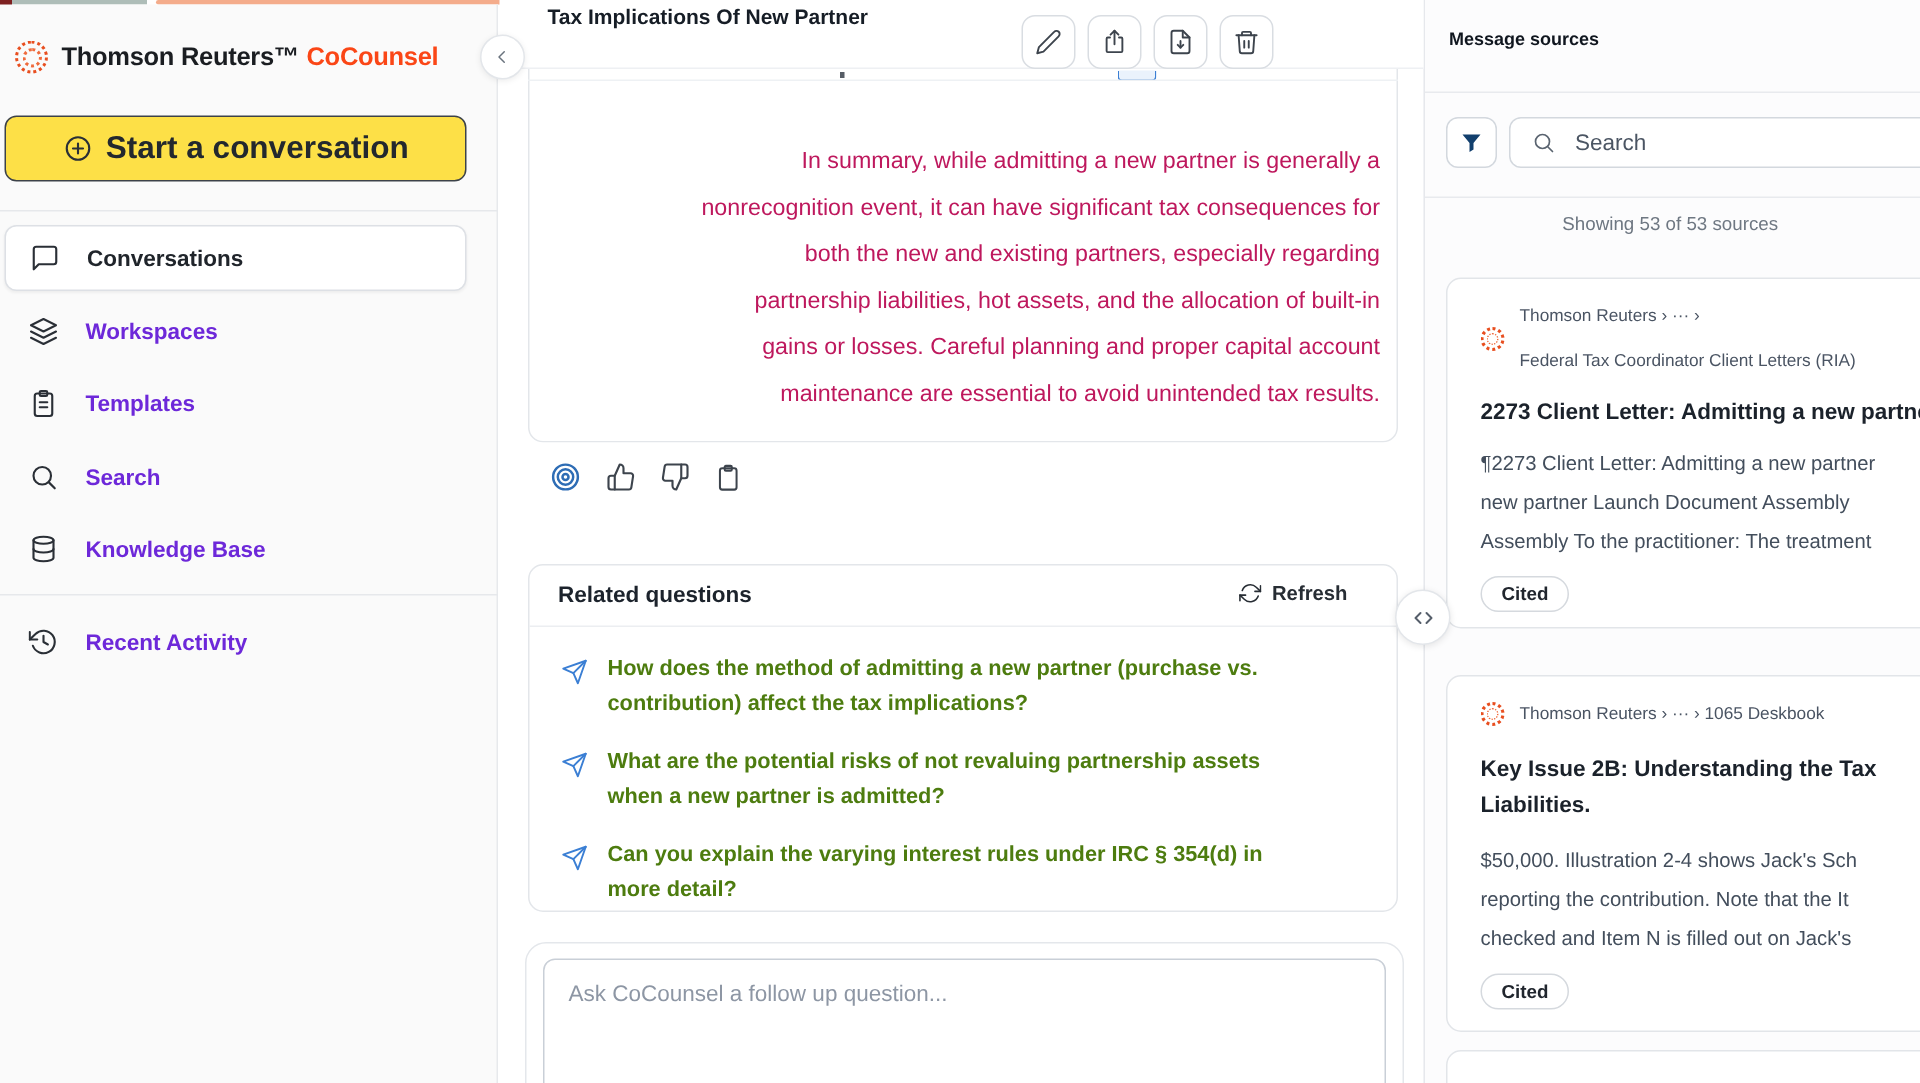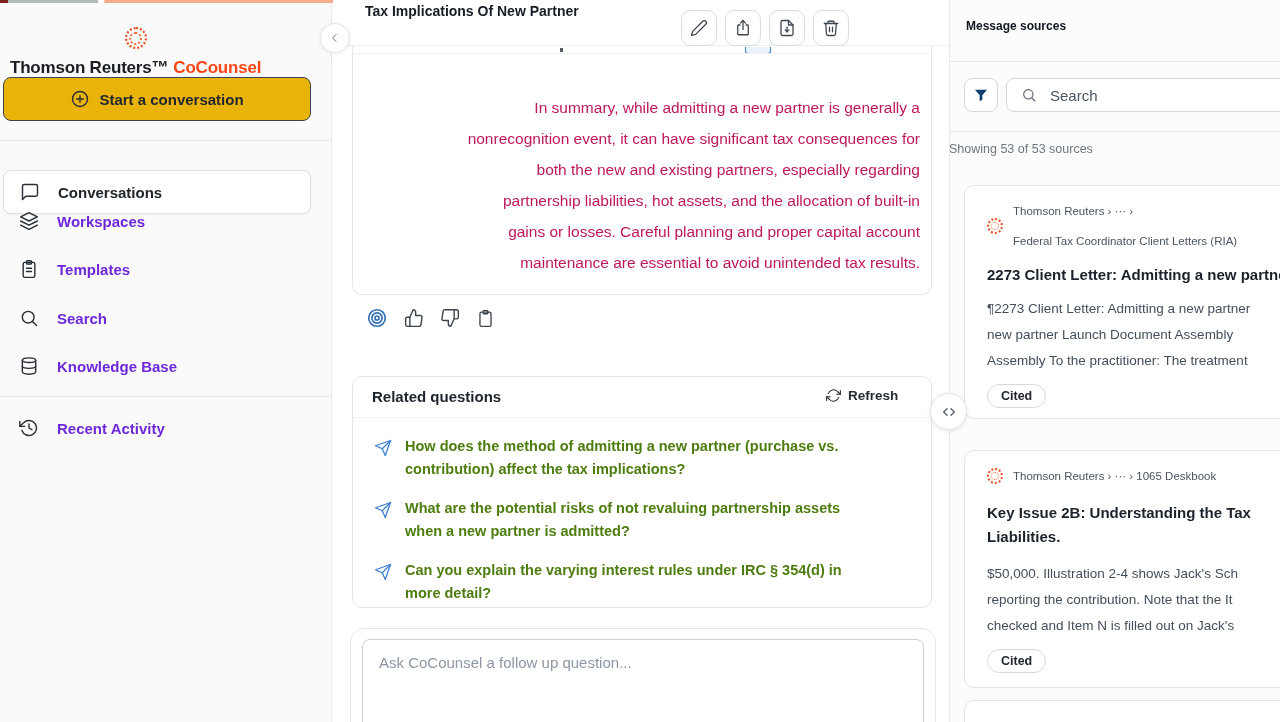--- a/index.html
+++ b/index.html
@@ -11,32 +11,32 @@
   svg { display:block; }
   .ic { stroke:currentColor; fill:none; stroke-width:1.7; stroke-linecap:round; stroke-linejoin:round; }
 
   
   .top-red   { position:absolute; left:0; top:0; width:8px; height:6px; background:#7e2020; }
   .top-green { position:absolute; left:8px; top:0; width:90px; height:3px; background:#aebdb8; }
   .top-orange{ position:absolute; left:104px; top:0; width:231px; height:3px; background:#f4ac8b; border-radius:3px; }
 
   
   .sidebar { position:absolute; left:0; top:3px; width:332px; height:719px; background:#fafafa; border-right:1px solid #e7e9ec; }
-  .brand { position:absolute; left:10px; top:24px; display:flex; align-items:center; gap:9px;flex-direction:column; }
+  .brand { position:absolute; left:10px; top:24px; display:flex; align-items:center; gap:9px; }
   .tr-logo { width:22px; height:22px; border:2.6px dotted #e84e1f; border-radius:50%; position:relative; flex:none; }
   .tr-logo::after { content:""; position:absolute; inset:2.5px; border:2px dotted #ef6a3c; border-radius:50%; }
   .brand-text { font-size:17px; font-weight:700; color:#1a1d21; letter-spacing:-0.2px; white-space:nowrap; }
   .brand-cc { color:#fa4616; margin-left:5px; }
-  .start-btn { position:absolute; left:3px; top:74px; width:308px; height:44px; background:#eab308;
+  .start-btn { position:absolute; left:3px; top:74px; width:308px; height:44px; background:#fde047;
     border:1.5px solid #3c4249; border-radius:8px; display:flex; align-items:center; justify-content:center;
-    gap:9px; font-size:15px; font-weight:700; color:#23282e; cursor:pointer; }
+    gap:9px; font-size:21px; font-weight:700; color:#23282e; cursor:pointer; }
   .sb-div { position:absolute; left:0; width:332px; height:1px; background:#e6e8eb; }
   .conv-card { position:absolute; left:3px; top:147px; width:308px; height:44px; background:#fff;
     border:1px solid #dde0e5; border-radius:8px; box-shadow:0 1px 2px rgba(0,0,0,.05);
-    display:flex; align-items:center; gap:18px; padding-left:16px; font-size:15px; font-weight:700; color:#20252b; cursor:pointer;margin-top:20px; }
+    display:flex; align-items:center; gap:18px; padding-left:16px; font-size:15px; font-weight:700; color:#20252b; cursor:pointer; }
   .nav-item { position:absolute; left:3px; width:308px; height:40px; display:flex; align-items:center;
     gap:18px; padding-left:16px; font-size:15px; font-weight:700; color:#6d28d9; cursor:pointer; }
   .nav-icon { color:#2a2f36; flex:none; }
 
   
   .main-header { position:absolute; left:333px; top:0; width:616px; height:46px; background:#fff; border-bottom:1px solid #eef0f3; z-index:3; }
   .main-title { position:absolute; left:365px; top:3px; font-size:14px; font-weight:700; color:#161d26; z-index:4; white-space:nowrap; }
   .hdr-btn { position:absolute; top:10px; width:36px; height:36px; background:#fff; border:1px solid #d9dde2;
     border-radius:9px; display:flex; align-items:center; justify-content:center; color:#3d444d; cursor:pointer; z-index:4; }
   .collapse-btn { position:absolute; left:320px; top:23px; width:30px; height:30px; border-radius:50%;
@@ -78,21 +78,21 @@
   .sources-panel { position:absolute; left:949px; top:0; width:345px; height:722px; background:#fcfcfd; border-left:1px solid #e6e8ec; }
   .sp-title { position:absolute; left:966px; top:19px; font-size:12px; font-weight:700; color:#10161f; }
   .sp-div { position:absolute; left:950px; width:330px; height:1px; background:#e8eaee; }
   .filter-btn { position:absolute; left:964px; top:78px; width:34px; height:34px; background:#fff;
     border:1px solid #d3d8de; border-radius:8px; display:flex; align-items:center; justify-content:center; cursor:pointer; }
   .search-box { position:absolute; left:1006px; top:78px; width:292px; height:34px; background:#fff;
     border:1px solid #d3d8de; border-radius:8px; display:flex; align-items:center; gap:13px; padding-left:14px; }
   .search-box input { border:none; outline:none; flex:1; font-size:15px; color:#3f4854; font-family:"Liberation Sans", sans-serif; background:transparent; }
   .search-box input::placeholder { color:#4b5563; opacity:1; }
   .search-icon { color:#5a6470; flex:none; }
-  .showing { position:absolute; left:949px; top:142px; width:329px; text-align:left; font-size:12.5px; color:#6e7782; }
+  .showing { position:absolute; left:949px; top:142px; width:329px; text-align:center; font-size:12.5px; color:#6e7782; }
 
   .src-card { position:absolute; left:964px; width:328px; background:#fff; border:1px solid #e2e5e9;
     border-radius:10px; padding:16px 0 0 22px; overflow:hidden; cursor:pointer; }
   .crumb-row { display:flex; align-items:center; gap:10px; }
   .tr-logo-sm { width:16px; height:16px; border:2px dotted #e84e1f; border-radius:50%; position:relative; flex:none; }
   .tr-logo-sm::after { content:""; position:absolute; inset:2px; border:1.5px dotted #ef6a3c; border-radius:50%; }
   .crumb { font-size:11.5px; color:#4a5463; white-space:nowrap; line-height:18px; }
   .src-title { margin-top:13px; font-size:15px; font-weight:700; color:#1b222b; line-height:24px; }
   .src-title div { white-space:nowrap; }
   .src-snippet { margin-top:9px; font-size:13.5px; color:#434e5c; line-height:26px; }

